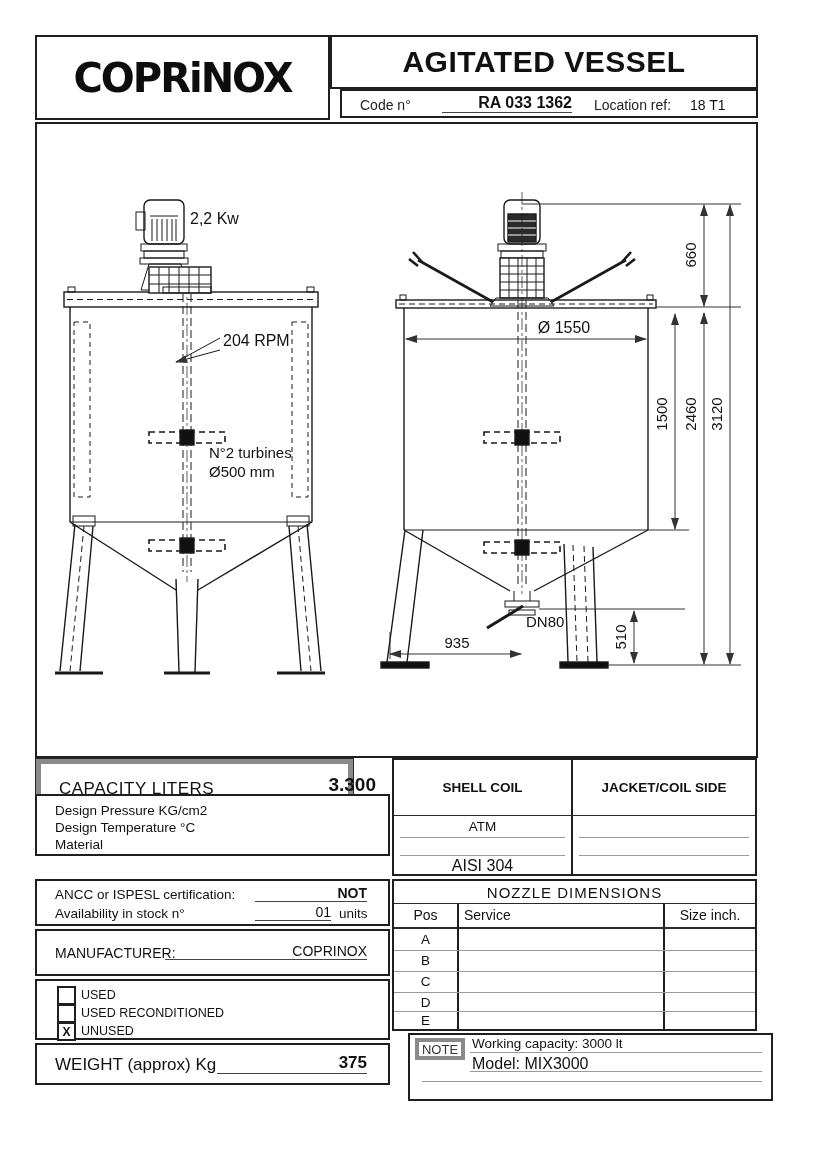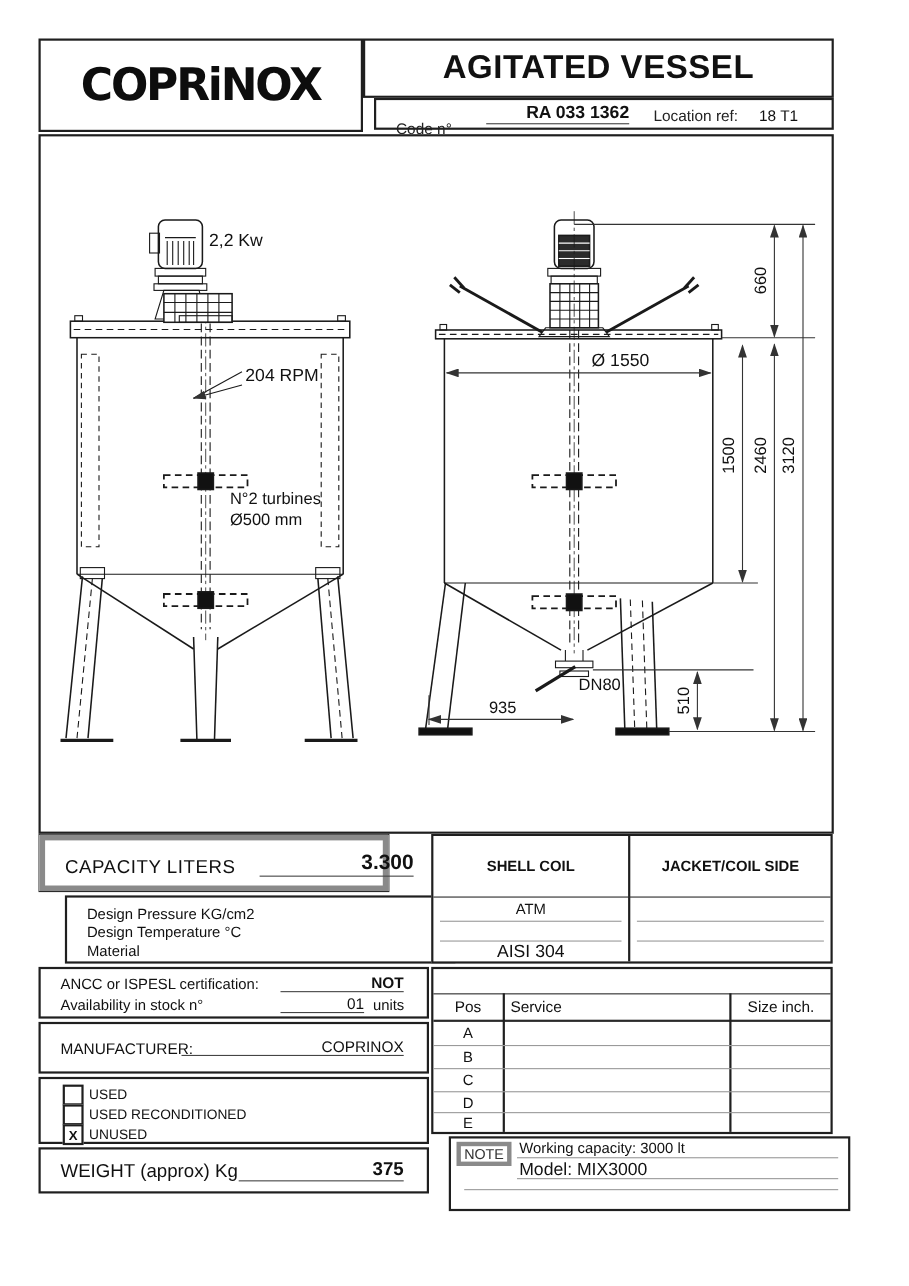--- a/index.html
+++ b/index.html
@@ -37,21 +37,21 @@
 
   <div class="box logo-box" style="left:35px;top:35px;width:295px;height:85px;">
     <span class="logo-text">COPRiNOX</span>
   </div>
 
   <div class="box title-box" style="left:330px;top:35px;width:428px;height:54px;">
     <span class="title-text">AGITATED VESSEL</span>
   </div>
 
   <div class="box code-row" style="left:340px;top:89px;width:418px;height:29px;">
-    <span class="abs lbl" style="left:18px;top:6px;margin-top:12px;">Code  n°</span>
+    <span class="abs lbl" style="left:18px;top:6px;">Code  n°</span>
     <span class="abs uline bold" style="left:100px;top:3px;width:130px;font-size:16px;">RA 033 1362</span>
     <span class="abs lbl" style="left:252px;top:6px;">Location ref:</span>
     <span class="abs" style="left:348px;top:6px;text-align:right;">18 T1</span>
   </div>
 
   <div class="box" style="left:35px;top:122px;width:723px;height:636px;">
     <svg width="719" height="632" viewBox="0 0 719 632">
       <defs>
         <marker id="ae" markerWidth="12" markerHeight="8" refX="11" refY="4" orient="auto">
           <path d="M0,0 L12,4 L0,8 z" fill="#333"></path>
@@ -240,21 +240,21 @@
     </svg>
   </div>
 
   <div class="gray-frame" style="left:35px;top:758px;width:319px;height:53px;">
     <div class="inner">
       <span class="abs" style="left:18px;top:15px;font-size:17px;letter-spacing:.5px;">CAPACITY LITERS</span>
       <span class="abs uline bold" style="left:195px;top:10px;width:140px;font-size:19px;">3.300</span>
     </div>
   </div>
 
-  <div class="box" style="left:35px;top:814px;width:355px;height:62px;font-size:13.5px;margin-left:24px;">
+  <div class="box" style="left:35px;top:794px;width:355px;height:62px;font-size:13.5px;">
     <span class="abs" style="left:18px;top:7px;">Design  Pressure  KG/cm2</span>
     <span class="abs" style="left:18px;top:24px;">Design  Temperature   °C</span>
     <span class="abs" style="left:18px;top:41px;">Material</span>
   </div>
 
   <div class="box" style="left:35px;top:879px;width:355px;height:47px;font-size:13.5px;">
     <span class="abs" style="left:18px;top:6px;">ANCC  or  ISPESL certification:</span>
     <span class="abs uline bold" style="left:218px;top:4px;width:112px;font-size:14px;">NOT</span>
     <span class="abs" style="left:18px;top:25px;">Availability in stock n°</span>
     <span class="abs uline" style="left:218px;top:23px;width:76px;font-size:14px;">01</span>
@@ -292,20 +292,21 @@
     <div class="hline" style="left:6px;top:77px;width:165px;"></div>
     <div class="hline" style="left:185px;top:77px;width:170px;"></div>
     <span class="abs" style="left:0;top:79px;width:177px;text-align:center;font-size:13.5px;"></span>
     <div class="hline" style="left:6px;top:95px;width:165px;"></div>
     <div class="hline" style="left:185px;top:95px;width:170px;"></div>
     <span class="abs" style="left:0;top:97px;width:177px;text-align:center;font-size:16px;">AISI  304</span>
     <span class="abs" style="left:179px;top:97px;width:182px;text-align:center;font-size:13.5px;"></span>
   </div>
 
   <div class="box" style="left:392px;top:879px;width:365px;height:152px;">
+    <span class="abs" style="left:0;top:3px;width:361px;text-align:center;font-size:15px;letter-spacing:1px;">NOZZLE  DIMENSIONS</span>
     <div class="hline-dark" style="left:0;top:22px;width:361px;"></div>
     <span class="abs" style="left:0;top:26px;width:63px;text-align:center;font-size:14px;">Pos</span>
     <span class="abs" style="left:70px;top:26px;font-size:14px;">Service</span>
     <span class="abs" style="left:271px;top:26px;width:90px;text-align:center;font-size:14px;">Size inch.</span>
     <div class="hline-dark" style="left:0;top:46px;width:361px;border-top-width:2px;"></div>
     <div class="vdiv" style="left:63px;top:22px;width:1.5px;height:126px;"></div>
     <div class="vdiv" style="left:269px;top:22px;width:1.5px;height:126px;"></div>
     <span class="abs" style="left:0;top:51px;width:63px;text-align:center;font-size:13.5px;">A</span>
     <span class="abs" style="left:70px;top:51px;font-size:13.5px;"></span>
     <div class="hline" style="left:0;top:69px;width:361px;"></div>

